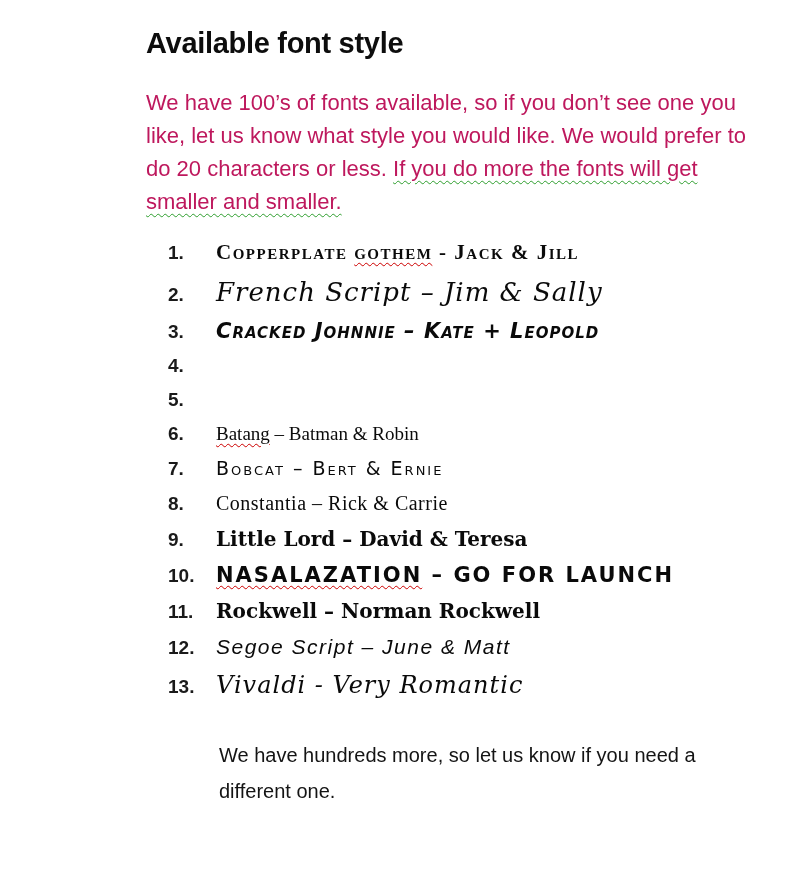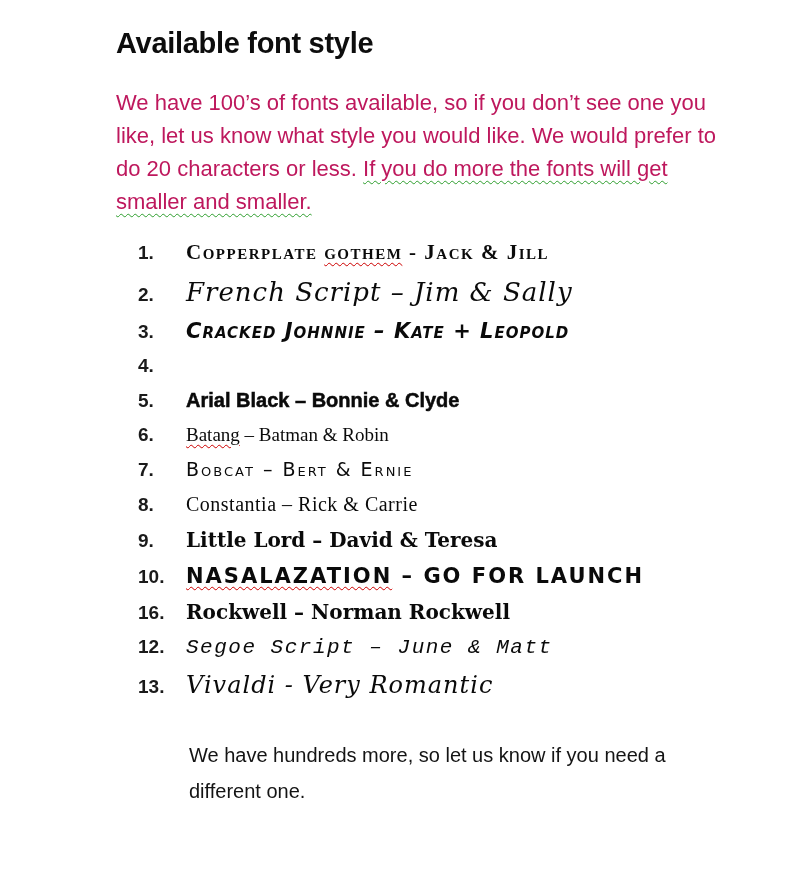--- a/index.html
+++ b/index.html
@@ -2,21 +2,21 @@
 <html><head>
 <meta charset="utf-8">
 <style>
   html, body { margin: 0; padding: 0; background: #ffffff; }
   body {
     width: 803px; height: 870px;
     font-family: "Liberation Sans", sans-serif;
     color: #111111;
     overflow: hidden;
   }
-  .page { padding: 26px 0 0 116px; }
+  .page { padding: 26px 0 0 116px; margin-left: 30px; }
 
   h1.doc-title {
     margin: 0;
     font-size: 29px;
     line-height: 34px;
     font-weight: 700;
     letter-spacing: -0.3px;
     color: #0d0d0d;
   }
 
@@ -72,21 +72,21 @@
   .fs-frenchscript { font-family: "DejaVu Serif", serif; font-style: italic; font-size: 26px; letter-spacing: 1px; }
   .fs-cracked      { font-family: "DejaVu Sans", sans-serif; font-variant: small-caps; font-weight: 700; font-style: italic; font-size: 21px; letter-spacing: 1px; }
   .fs-galaxy       { font-family: "DejaVu Sans", sans-serif; font-weight: 700; font-size: 18px; letter-spacing: 0.5px; }
   .fs-arialblack   { font-family: "Liberation Sans", sans-serif; font-weight: 700; font-size: 20px; -webkit-text-stroke: 0.5px #0a0a0a; }
   .fs-batang       { font-family: "Liberation Serif", serif; font-size: 19px; }
   .fs-bobcat       { font-family: "DejaVu Sans", sans-serif; font-variant: small-caps; font-size: 19px; letter-spacing: 2px; }
   .fs-constantia   { font-family: "Liberation Serif", serif; font-size: 20px; letter-spacing: 0.5px; }
   .fs-littlelord   { font-family: "DejaVu Serif", serif; font-weight: 700; font-size: 20px; }
   .fs-nasa         { font-family: "DejaVu Sans", sans-serif; font-weight: 700; font-size: 21px; letter-spacing: 2px; }
   .fs-rockwell     { font-family: "DejaVu Serif", serif; font-weight: 700; font-size: 20px; }
-  .fs-segoescript  { font-family: Liberation Mono, monospace; font-style: italic; font-size: 21px; letter-spacing: 1.5px; }
+  .fs-segoescript  { font-family: Liberation Sans, sans-serif; font-style: italic; font-size: 21px; letter-spacing: 1.5px; }
   .fs-vivaldi      { font-family: "DejaVu Serif", serif; font-style: italic; font-size: 24px; letter-spacing: 1px; }
 
   p.closing {
     margin: 38px 0 0 73px;
     width: 540px;
     font-size: 20px;
     line-height: 36px;
     font-weight: 400;
     color: #141414;
   }
@@ -111,21 +111,20 @@
     </li>
     <li class="font-item">
       <span class="num">3.</span>
       <span class="sample fs-cracked"><span>Cracked Johnnie – Kate + Leopold</span><span class="sp-red"></span><span></span></span>
     </li>
     <li class="font-item">
       <span class="num">4.</span>
     </li>
     <li class="font-item">
       <span class="num">5.</span>
-      <span class="sample fs-arialblack"><span>Arial Black – Bonnie &amp; Clyde</span><span class="sp-red"></span><span></span></span>
     </li>
     <li class="font-item">
       <span class="num">6.</span>
       <span class="sample fs-batang"><span></span><span class="sp-red">Batang</span><span> – Batman &amp; Robin</span></span>
     </li>
     <li class="font-item">
       <span class="num">7.</span>
       <span class="sample fs-bobcat"><span>Bobcat – Bert &amp; Ernie</span><span class="sp-red"></span><span></span></span>
     </li>
     <li class="font-item">
@@ -134,21 +133,21 @@
     </li>
     <li class="font-item">
       <span class="num">9.</span>
       <span class="sample fs-littlelord"><span>Little Lord – David &amp; Teresa</span><span class="sp-red"></span><span></span></span>
     </li>
     <li class="font-item">
       <span class="num">10.</span>
       <span class="sample fs-nasa"><span></span><span class="sp-red">NASALAZATION</span><span> – GO FOR LAUNCH</span></span>
     </li>
     <li class="font-item">
-      <span class="num">16.</span>
+      <span class="num">11.</span>
       <span class="sample fs-rockwell"><span>Rockwell – Norman Rockwell</span><span class="sp-red"></span><span></span></span>
     </li>
     <li class="font-item">
       <span class="num">12.</span>
       <span class="sample fs-segoescript"><span>Segoe Script – June &amp; Matt</span><span class="sp-red"></span><span></span></span>
     </li>
     <li class="font-item">
       <span class="num">13.</span>
       <span class="sample fs-vivaldi"><span>Vivaldi -  Very Romantic</span><span class="sp-red"></span><span></span></span>
     </li>

